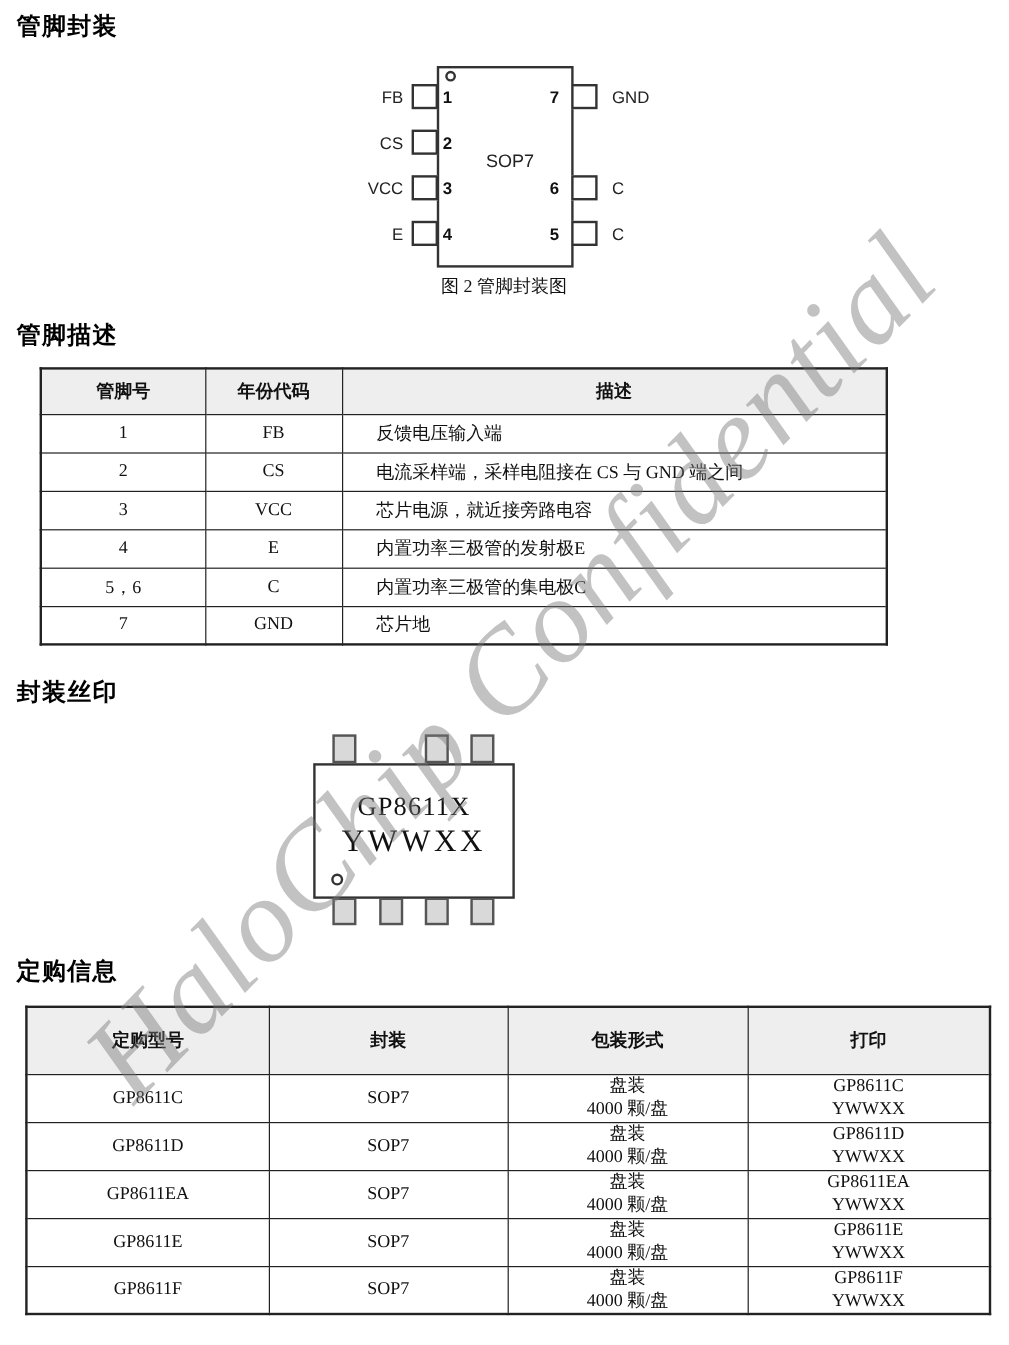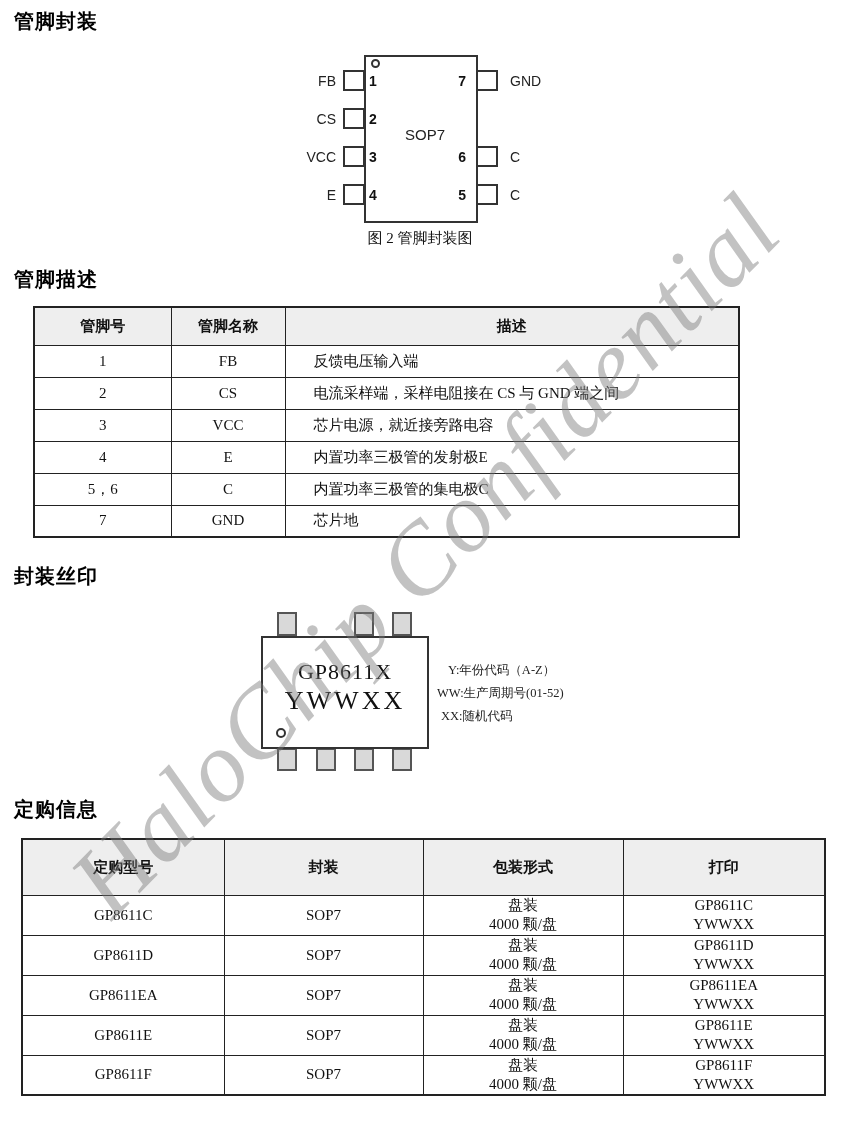--- a/index.html
+++ b/index.html
@@ -114,21 +114,21 @@
 
   <table class="tbl pins-tbl">
     <colgroup>
         <col style="width:137px">
         <col style="width:114px">
         <col>
       </colgroup>
     <tbody>
         <tr>
       <th>管脚号</th>
-      <th>管脚名称</th>
+      <th>年份代码</th>
       <th>描述</th>
     </tr>
     <tr>
       <td>1</td>
       <td>FB</td>
       <td class="desc">反馈电压输入端</td>
     </tr>
     <tr>
       <td>2</td>
       <td>CS</td>
@@ -165,25 +165,20 @@
   <div class="pkg2-body"></div>
   <div class="spin b" style="left:277px"></div>
   <div class="spin b" style="left:316px"></div>
   <div class="spin b" style="left:354px"></div>
   <div class="spin b" style="left:392px"></div>
   <div class="chip-dot"></div>
   <div class="chip-text">
     <div class="l1">GP8611X</div>
     <div class="l2">YWWXX</div>
   </div>
-  <div class="mark-notes">
-    <div class="n0">Y:年份代码（A-Z）</div>
-    <div class="n1">WW:生产周期号(01-52)</div>
-    <div class="n2">XX:随机代码</div>
-  </div>
 
   <h2 class="hd" style="top:796px">定购信息</h2>
 
   <table class="tbl ord-tbl">
     <colgroup>
         <col style="width:202px">
         <col style="width:199px">
         <col style="width:200px">
         <col>
       </colgroup>

